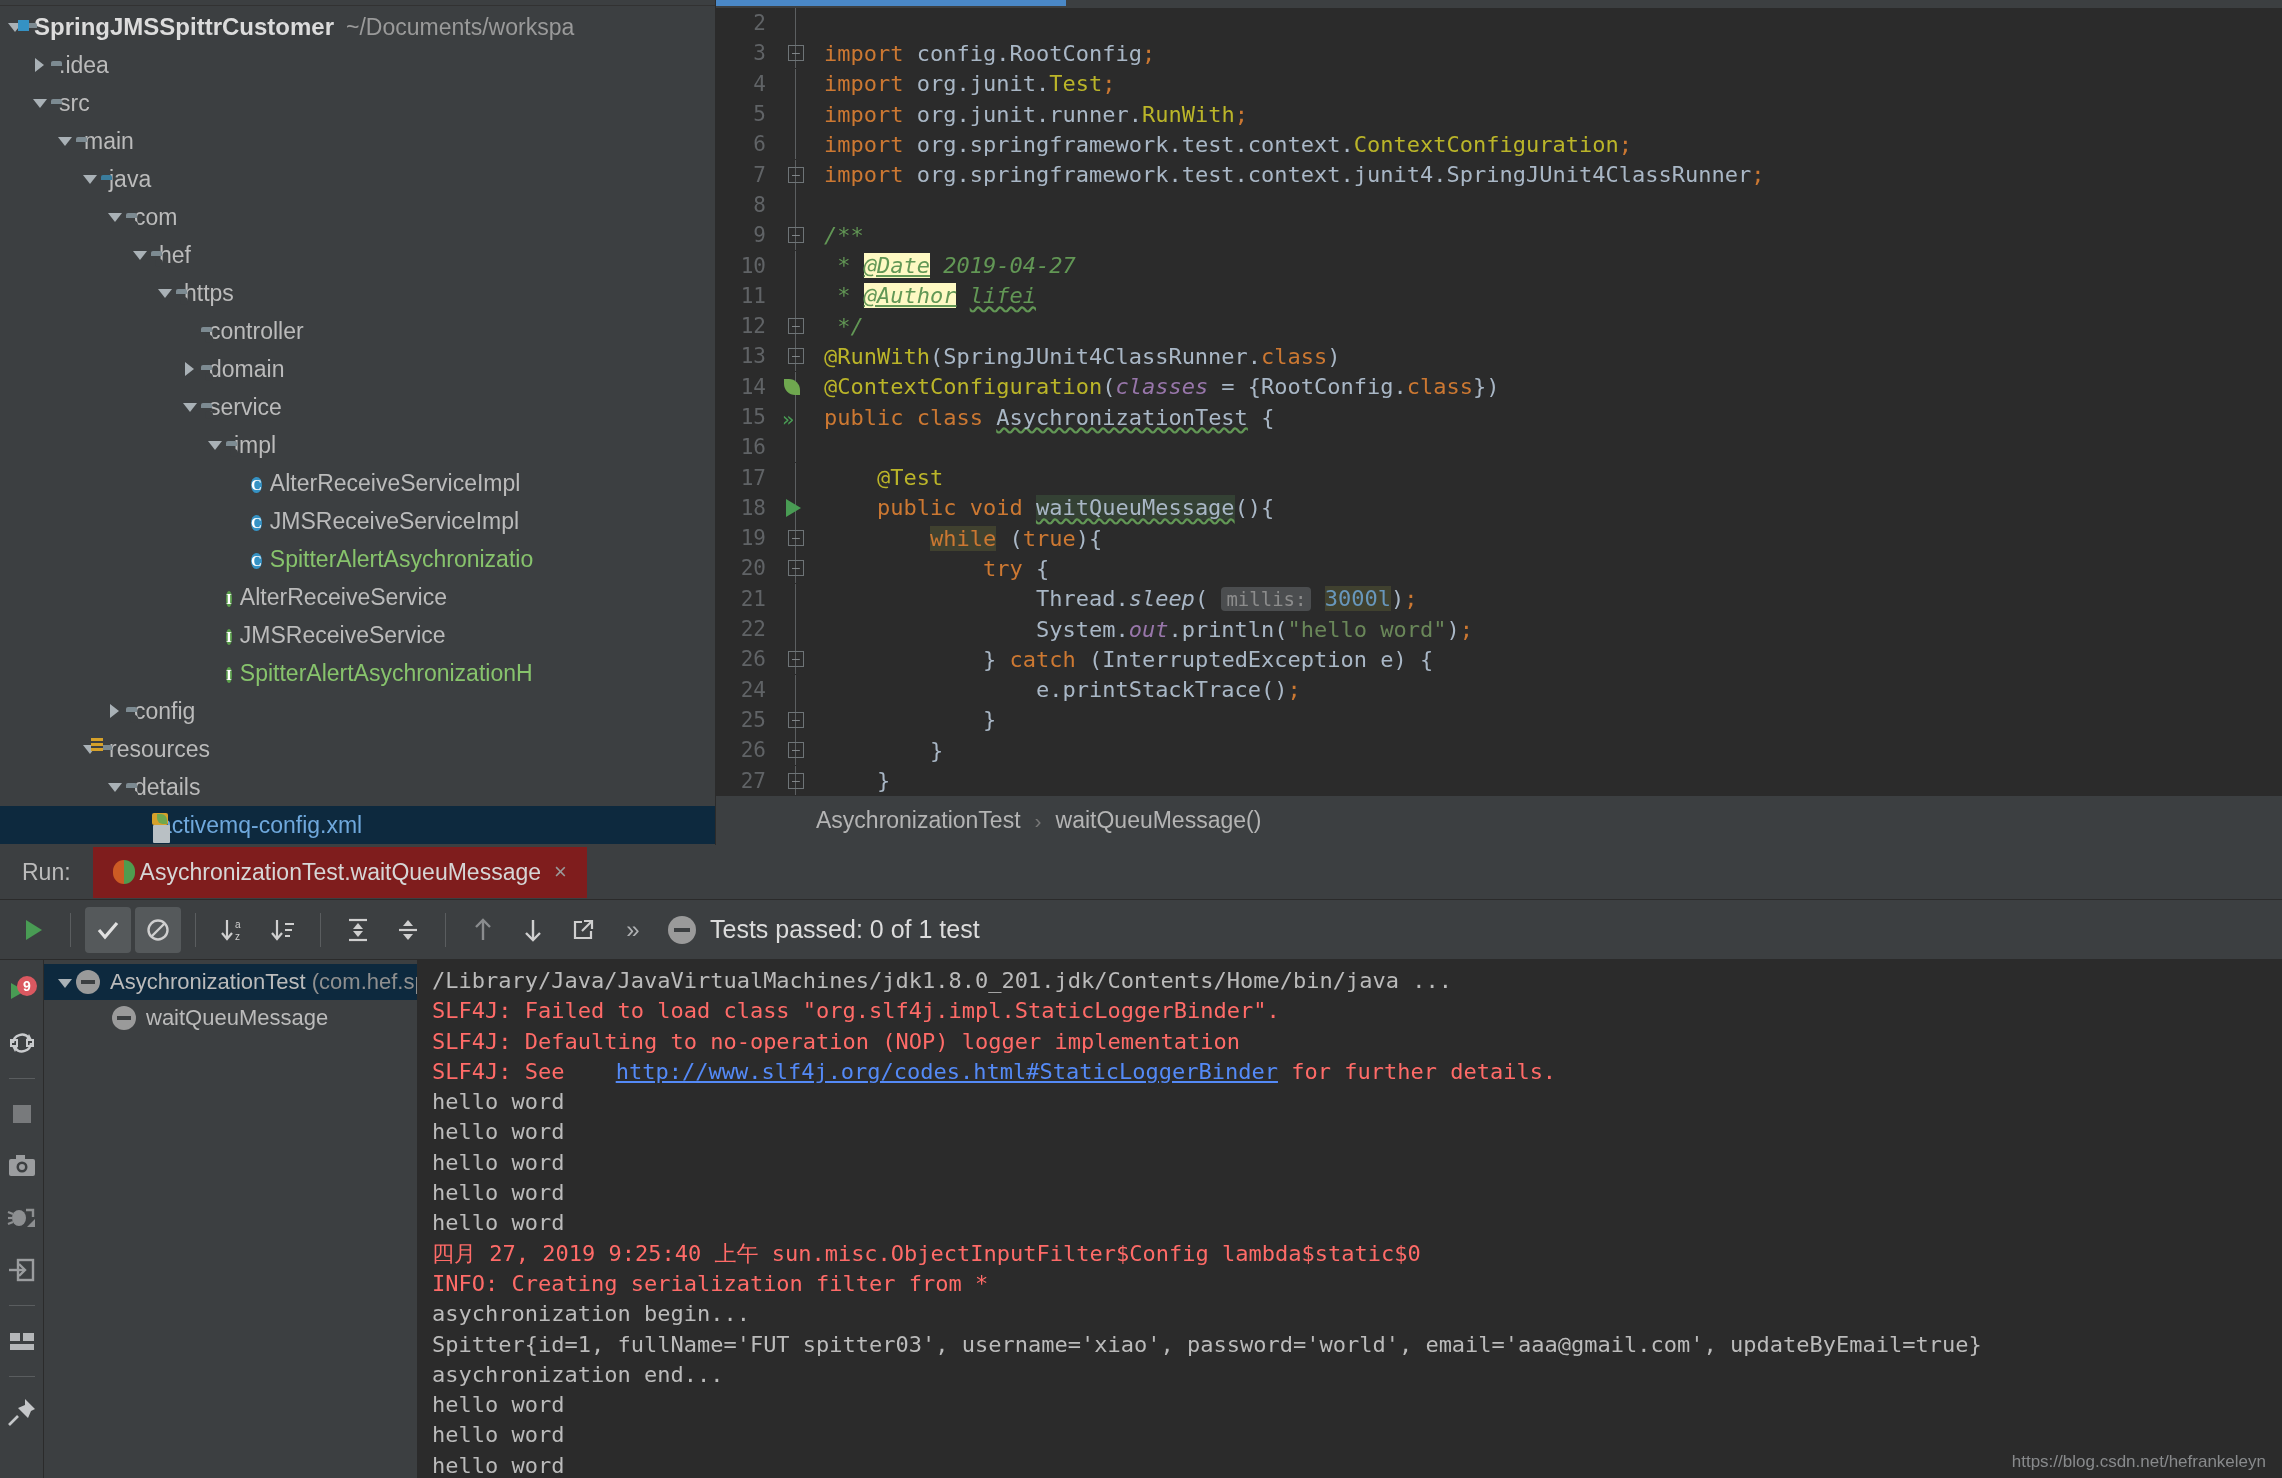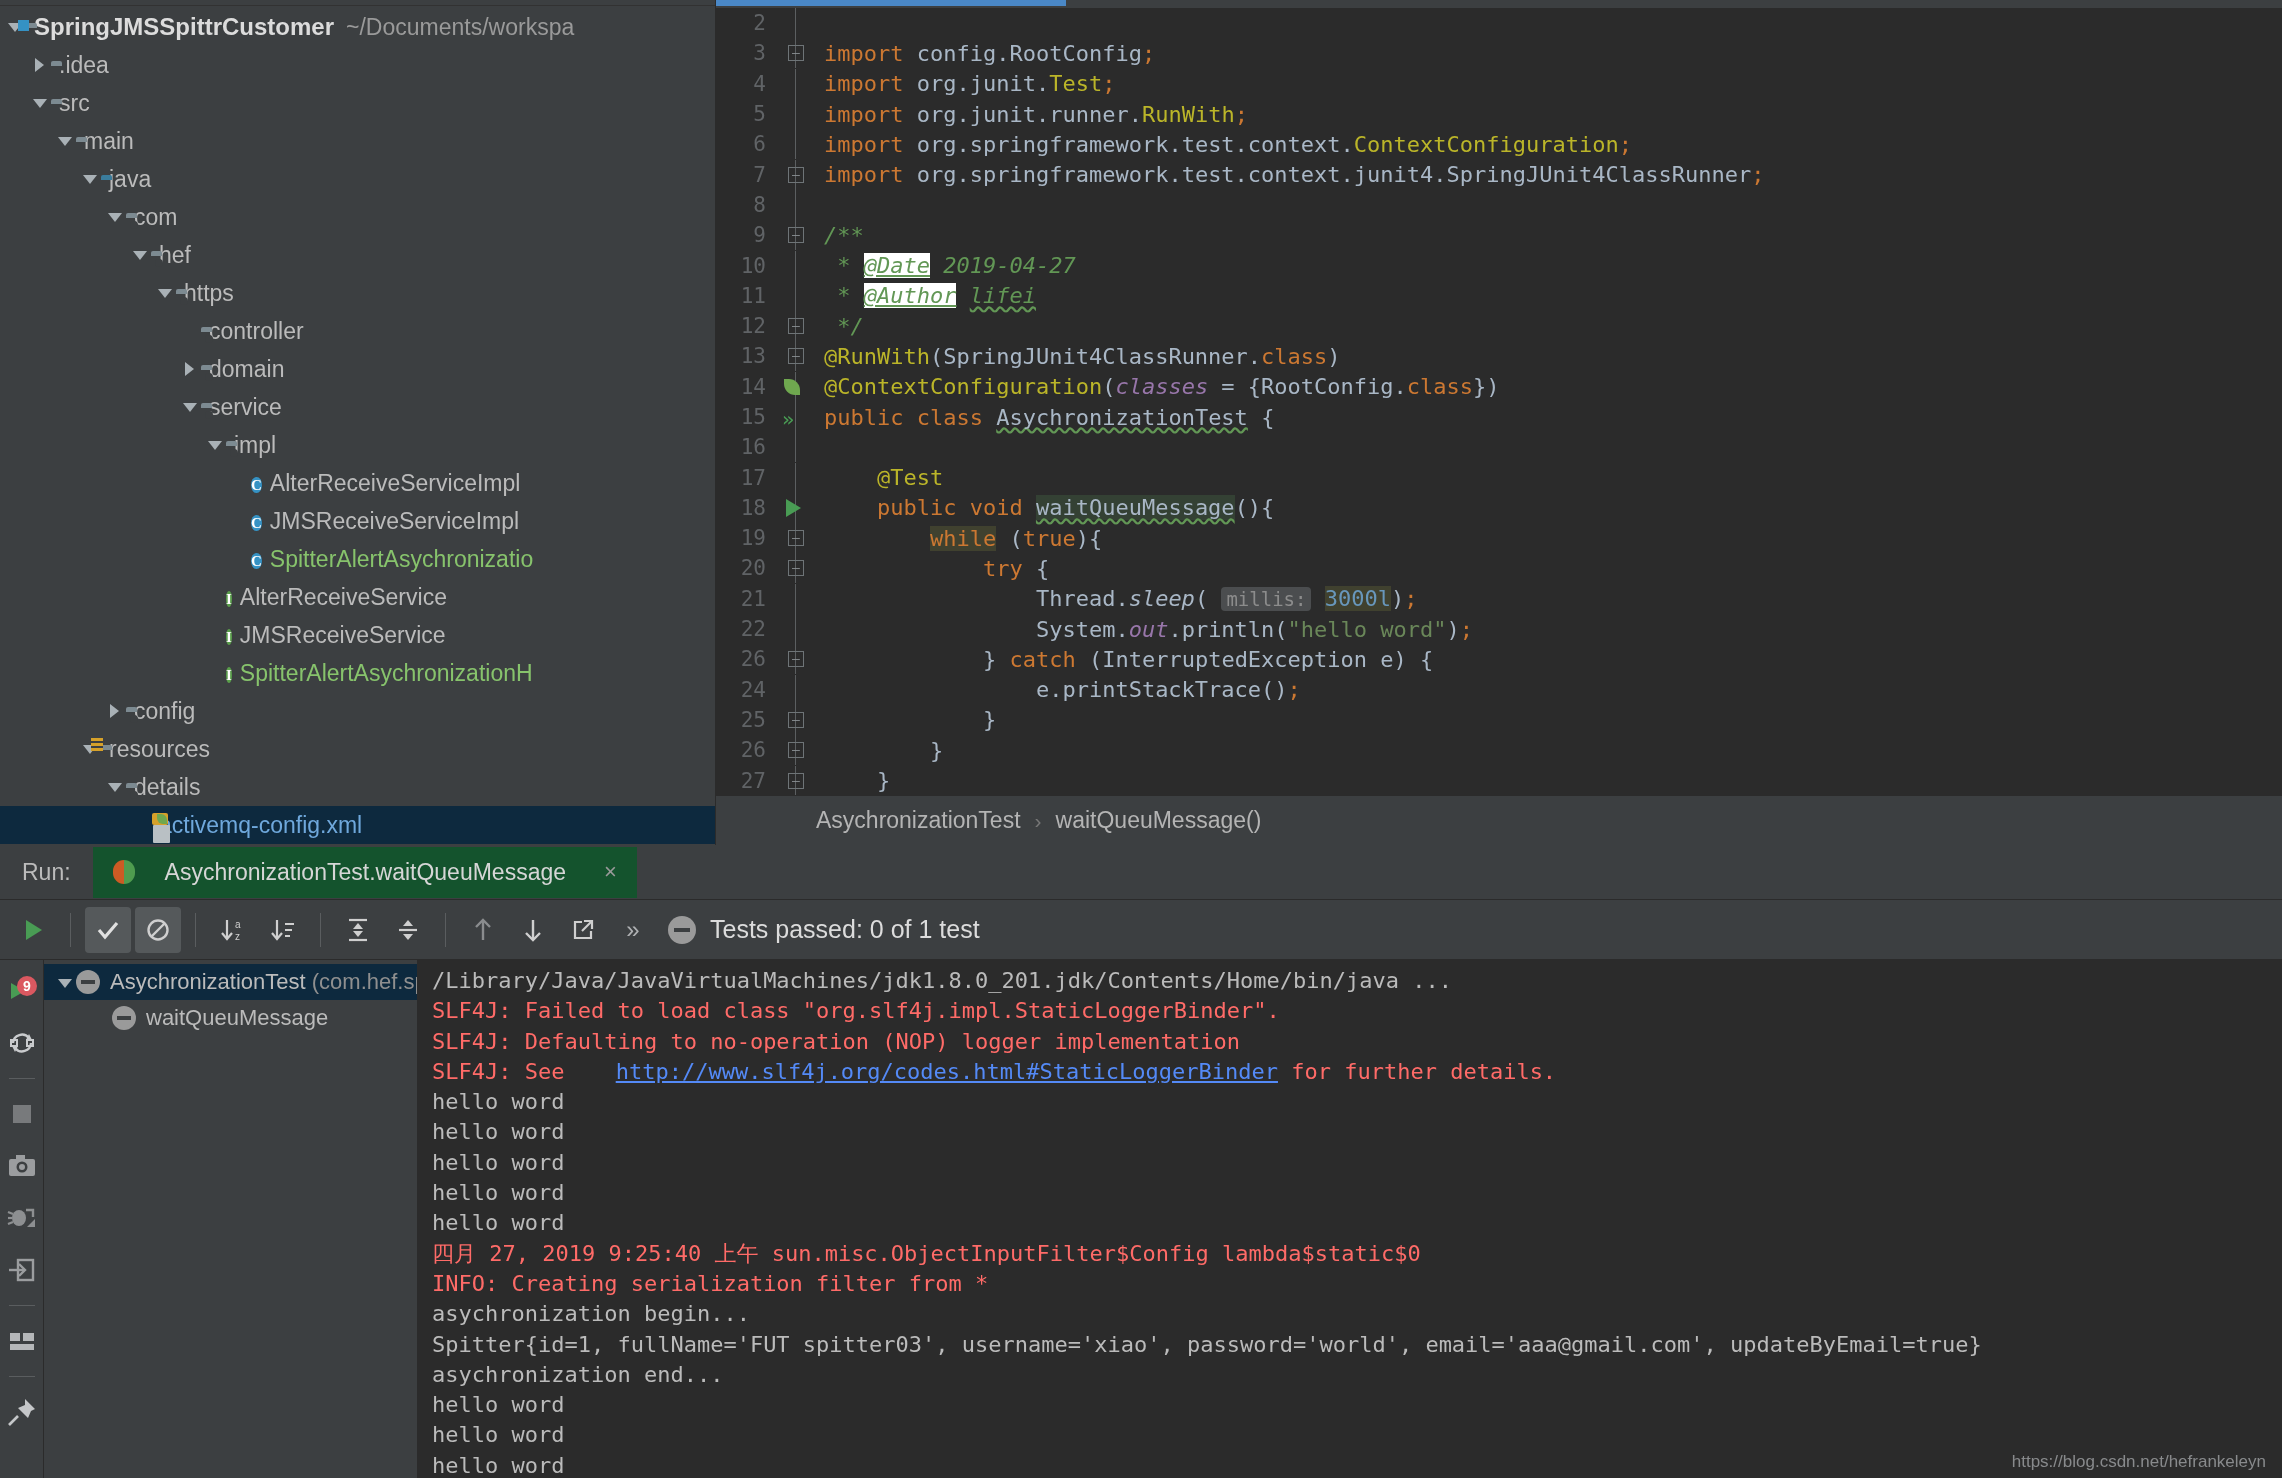--- a/index.html
+++ b/index.html
@@ -108,40 +108,40 @@
   .k { color:#cc7832; }   
   .s { color:#6a8759; }   
   .c { color:#629755; font-style:italic; }  
   .ann { color:#bbb529; } 
   .t  { color:#a9b7c6; }  
   .fld { color:#9876aa; font-style:italic; } 
   .num { color:#6897bb; }
   .meth { color:#a9b7c6; }
   .hl-olive { background:#40412f; }
   .hl-green { background:#344134; }
-  .tagdoc { background:#ffffff; color:#629755; font-style:italic; text-decoration:underline; }
+  .tagdoc { background:#fef9c3; color:#629755; font-style:italic; text-decoration:underline; }
   .param-hint {
     background:#4b4d4f; color:#8c8c8c; font-size:19px; border-radius:4px; padding:1px 5px;
     font-family:"DejaVu Sans Mono", monospace;
   }
   .squiggle { text-decoration: underline wavy #629755; text-decoration-skip-ink:none;}
   .breadcrumb-bar {
     position:absolute; left:0; bottom:0; width:100%; height:50px; background:#3c3f41;
     display:flex; align-items:center; padding-left:100px; font-size:23px; color:#b4b4b4;
     border-top:1px solid #2b2b2b;
   }
   .bc-sep { color:#787878; margin:0 14px; font-size:21px; }
 
   
   .run-panel { position:absolute; left:0; top:845px; width:2282px; height:633px; background:#3c3f41; }
   .run-header { height:55px; display:flex; align-items:center; border-bottom:1px solid #2b2b2b;}
   .run-label { padding:0 22px; font-size:23px; color:#bbbbbb; }
   .run-tab {
-    height:51px; display:flex; align-items:center; gap:30px; padding:0 20px;
-    background:#14532d; font-size:23px; color:#d6d6d6;
+    height:51px; display:flex; align-items:center; gap:5px; padding:0 20px;
+    background:#7f1d1d; font-size:23px; color:#d6d6d6;
   }
   .tab-icon-junit { width:22px; height:24px; position:relative; }
   .tab-icon-junit::before { content:""; position:absolute; left:0; top:0; width:11px; height:24px; background:#cc5b24; border-radius:11px 0 0 11px;}
   .tab-icon-junit::after { content:""; position:absolute; left:11px; top:0; width:11px; height:24px; background:#4f9c4f; border-radius:0 11px 11px 0;}
   .tab-close { color:#9a9a9a; font-size:22px; margin-left:8px; }
 
   .run-toolbar {
     height:60px; display:flex; align-items:center; padding-left:10px; gap:4px;
     border-bottom:1px solid #2b2b2b;
   }

